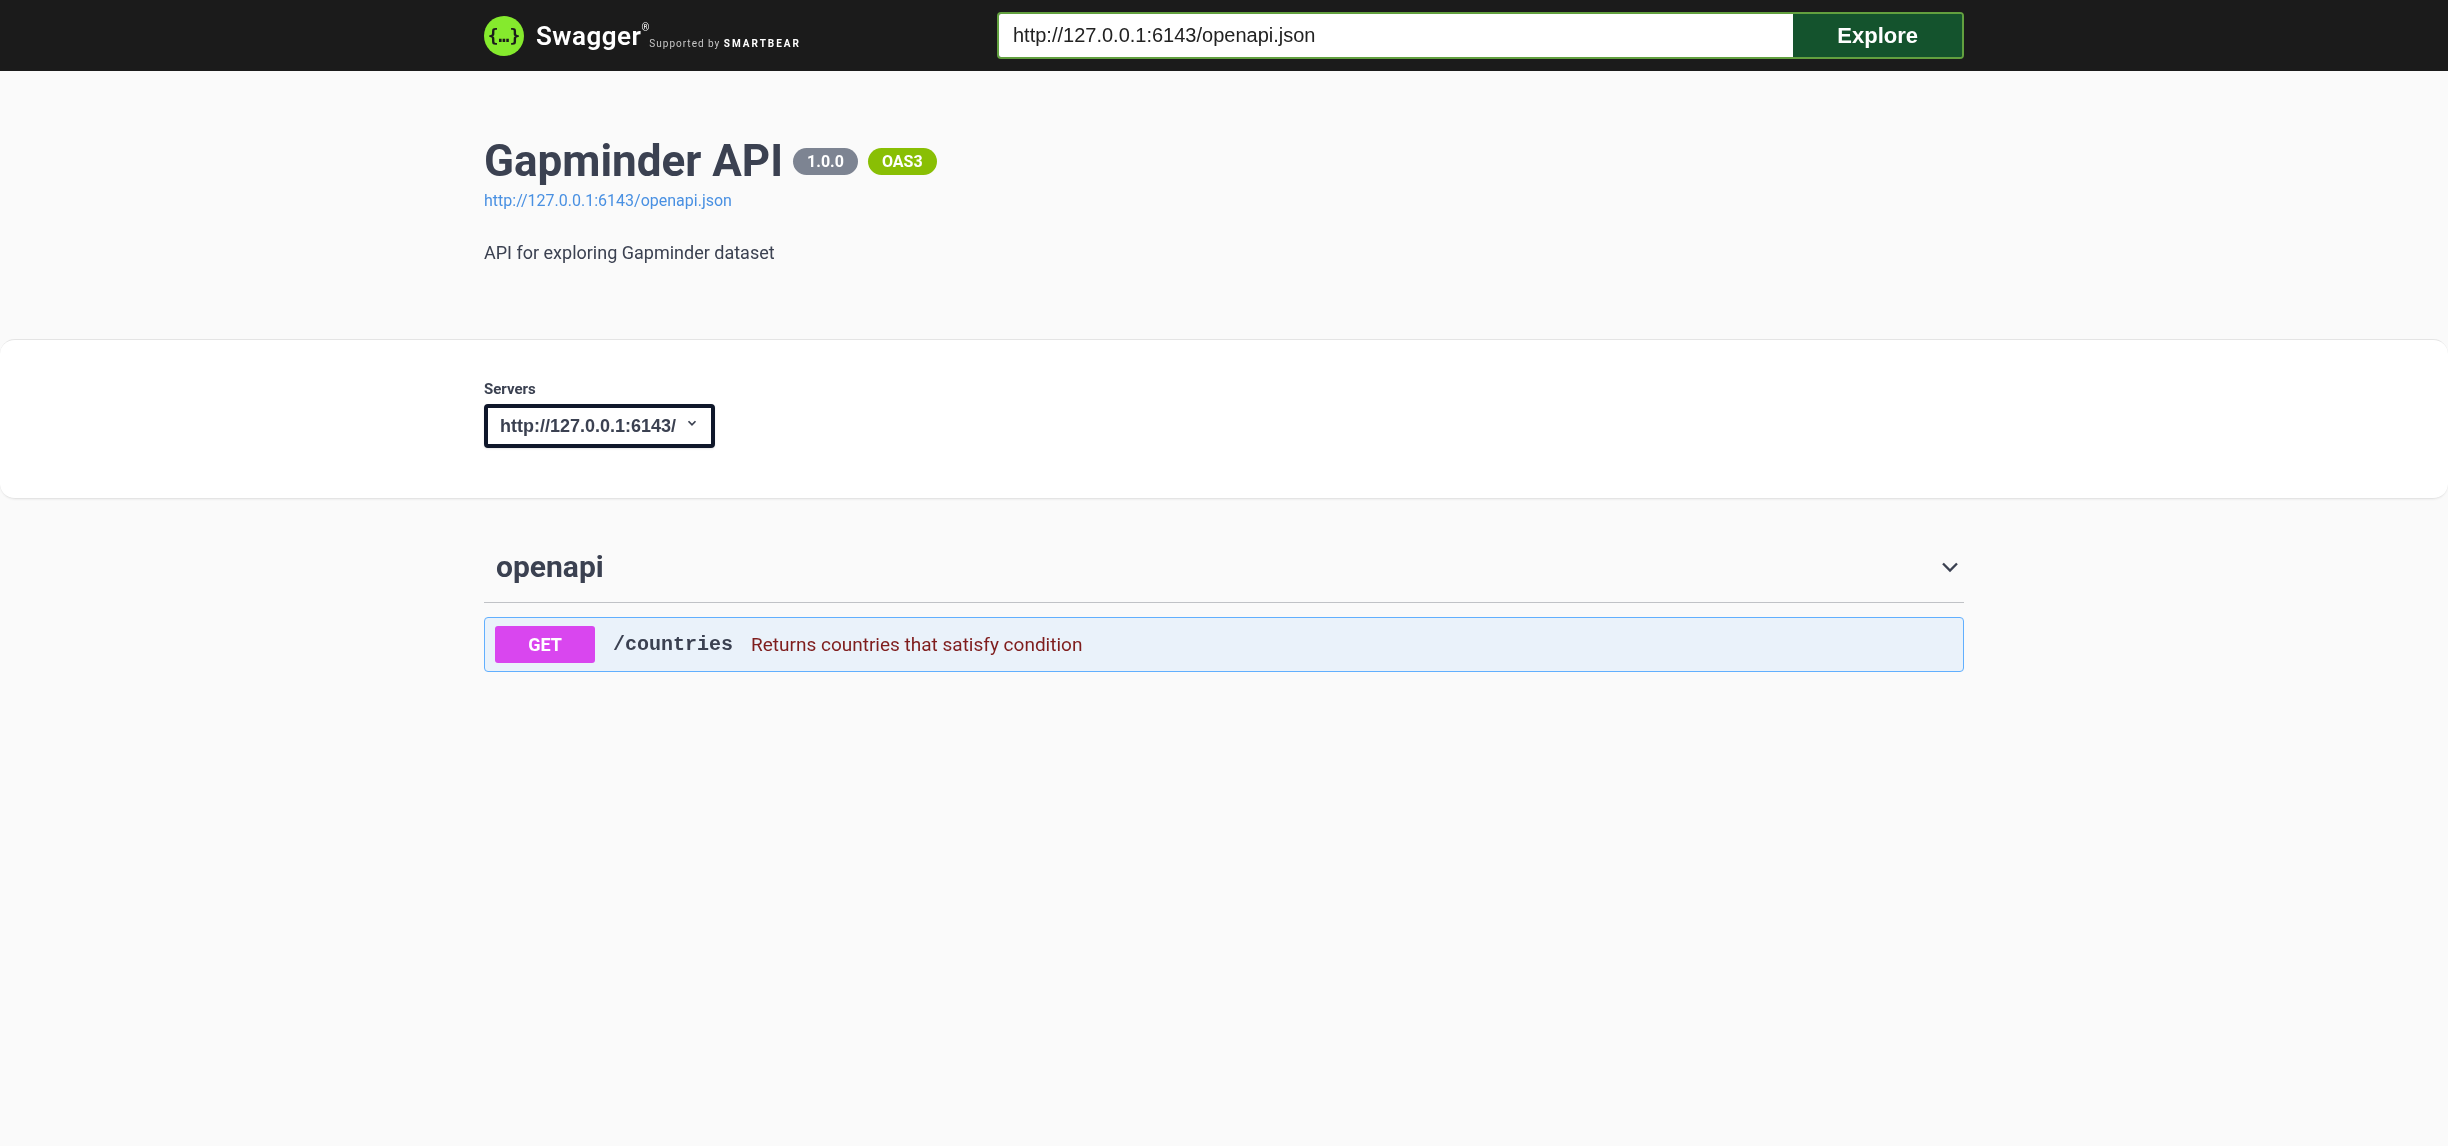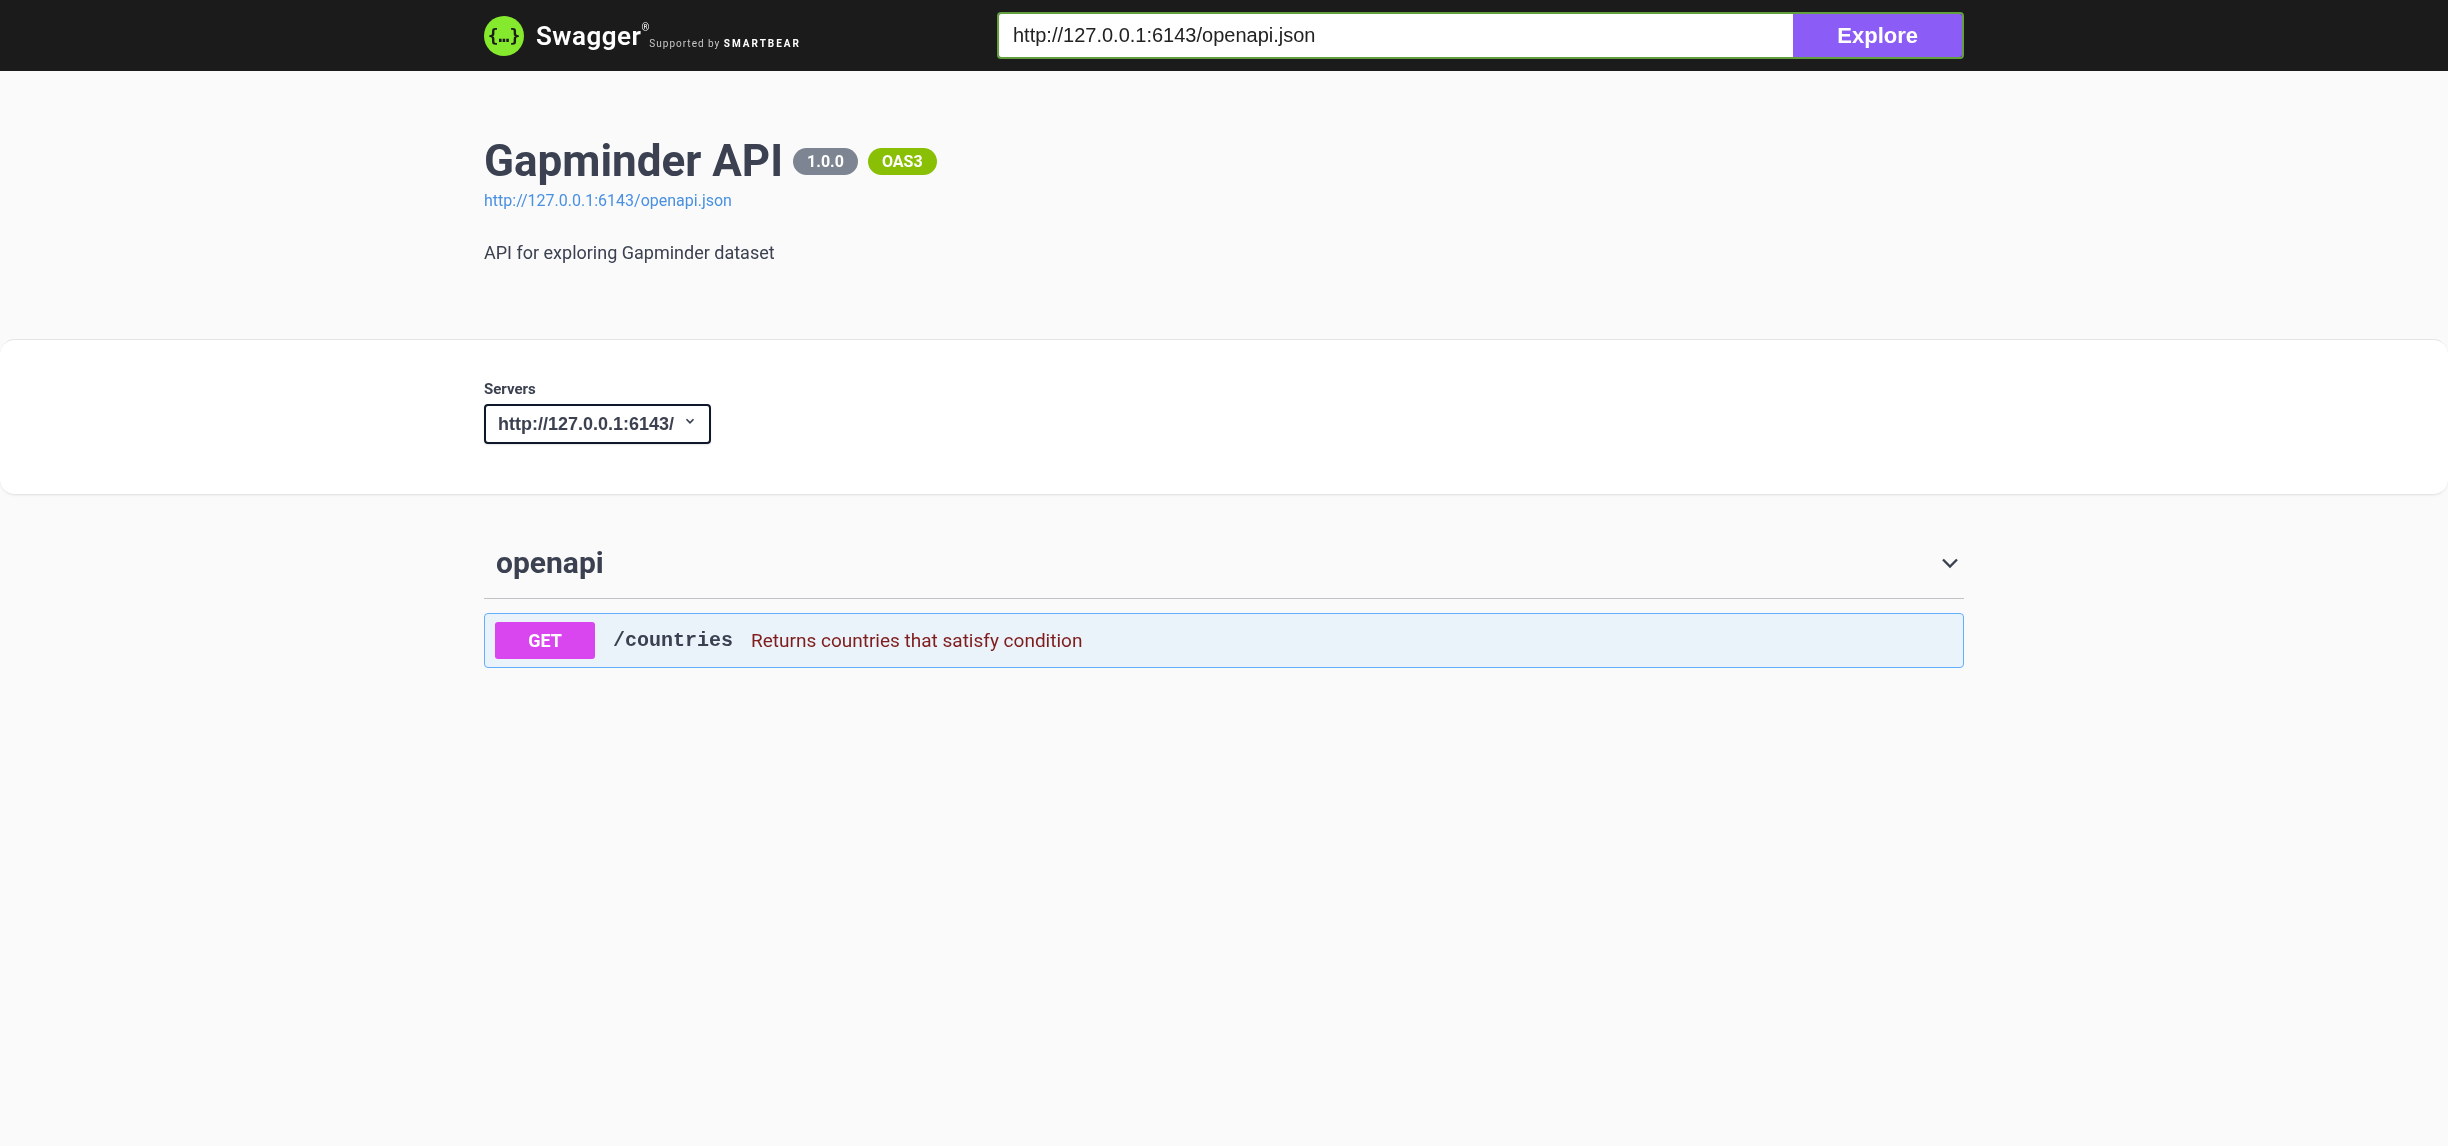--- a/index.html
+++ b/index.html
@@ -68,21 +68,21 @@
     .spec-input {
       flex: 1;
       border: none;
       padding: 10px 14px;
       font-size: 20px;
       outline: none;
       background: #fff;
       color: #222;
     }
     .explore-btn {
-      background: #8b5cf6;
+      background: #14532d;
       color: #fff;
       border: none;
       padding: 0 44px;
       font-size: 22px;
       font-weight: 700;
       cursor: pointer;
     }
     
     .info-section {
       max-width: 1520px;
@@ -143,21 +143,21 @@
     }
     .servers-label {
       font-size: 15px;
       font-weight: 700;
       color: #3b4151;
       margin-bottom: 6px;
     }
     .server-select-wrap {
       display: inline-flex;
       align-items: flex-start;
-      border: 2px solid #0f172a;
+      border: 4px solid #0f172a;
       border-radius: 4px;
       padding: 8px 12px;
       background: #fff;
       box-shadow: 0 1px 2px rgba(0,0,0,0.1);
     }
     .server-select {
       border: none;
       outline: none;
       font-size: 18px;
       font-weight: 700;

